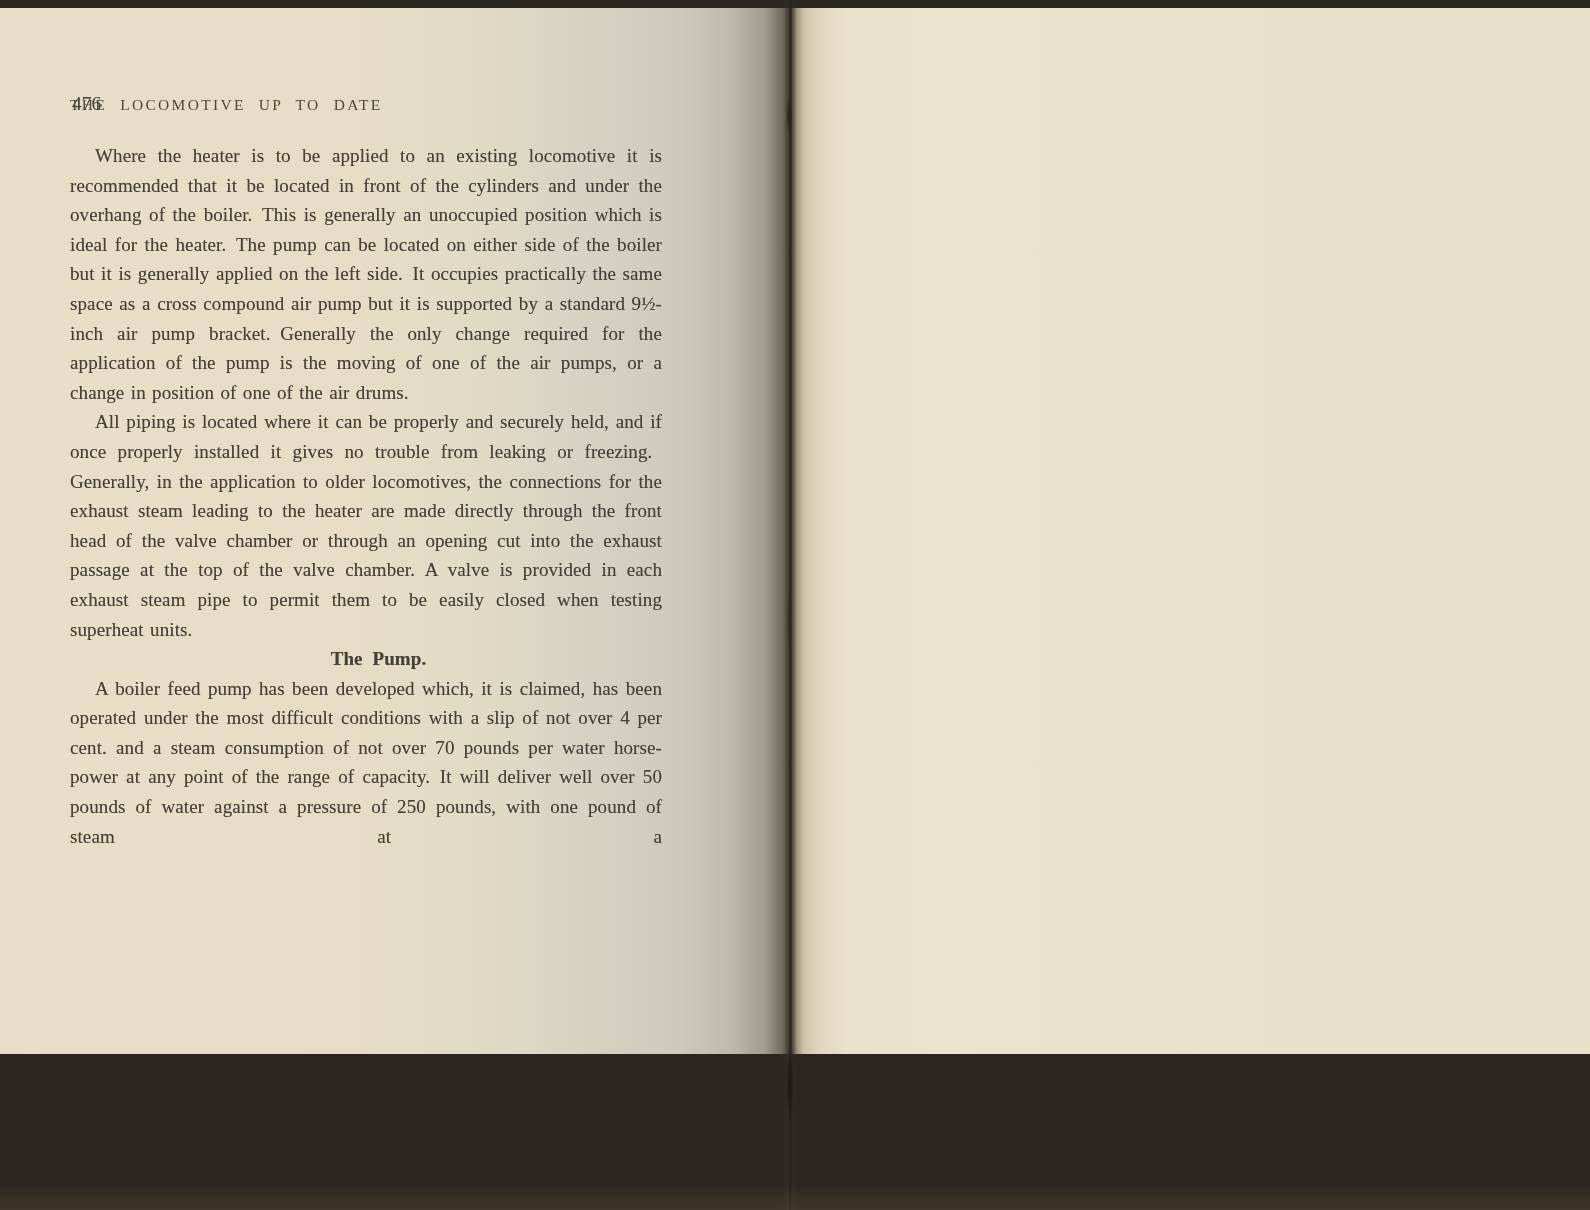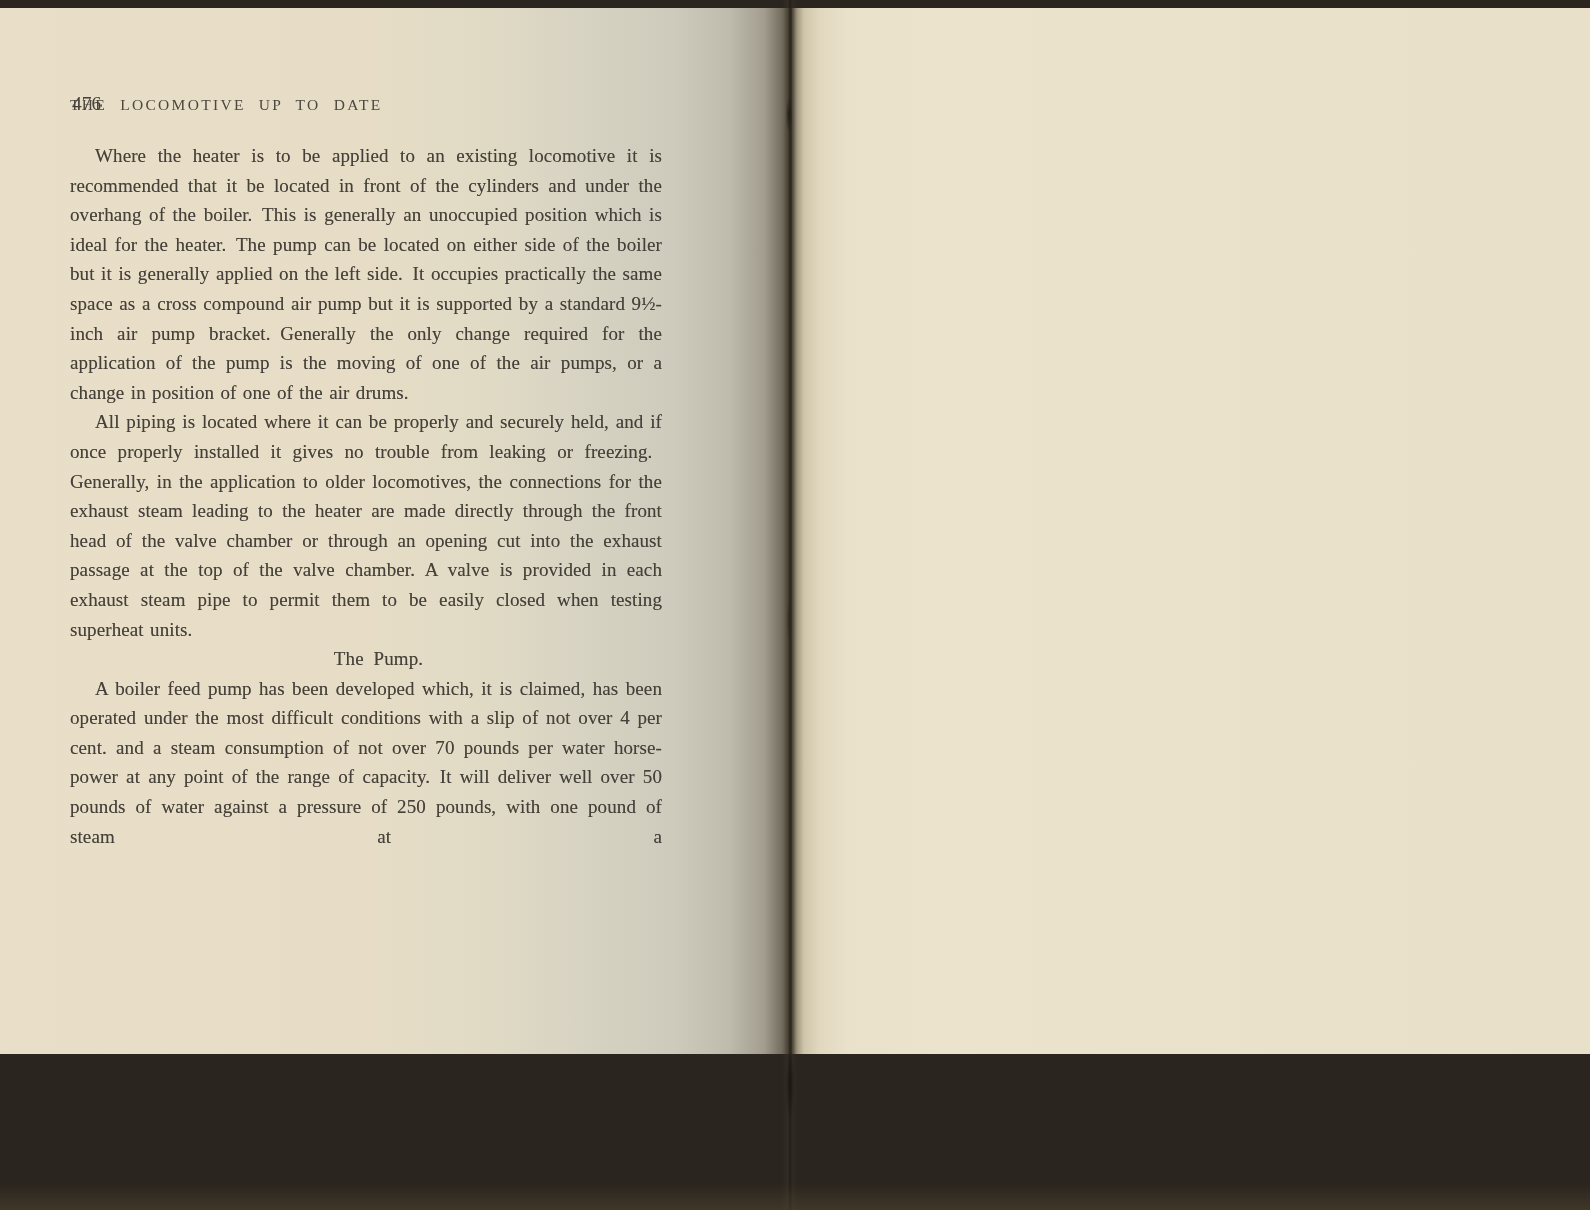--- a/index.html
+++ b/index.html
@@ -83,21 +83,21 @@
     text-shadow: 0 0 0.6px rgba(62,56,45,0.45);
   }
   .text-left  { left: 70px;  top: 133px; }
   .text-block p { margin: 0; text-indent: 25px; }
   .text-block p + p { }
   .justify-last { text-align-last: justify; }
   .section-heading {
     margin: 19px 0 9px;
     text-align: center;
     text-align-last: center;
-    font-weight: normal;
+    font-weight: bold;
     font-size: 19px;
     word-spacing: 5px;
     text-indent: 0;
   }
 </style>
 </head>
 <body>
 
 <div class="spread">
 

